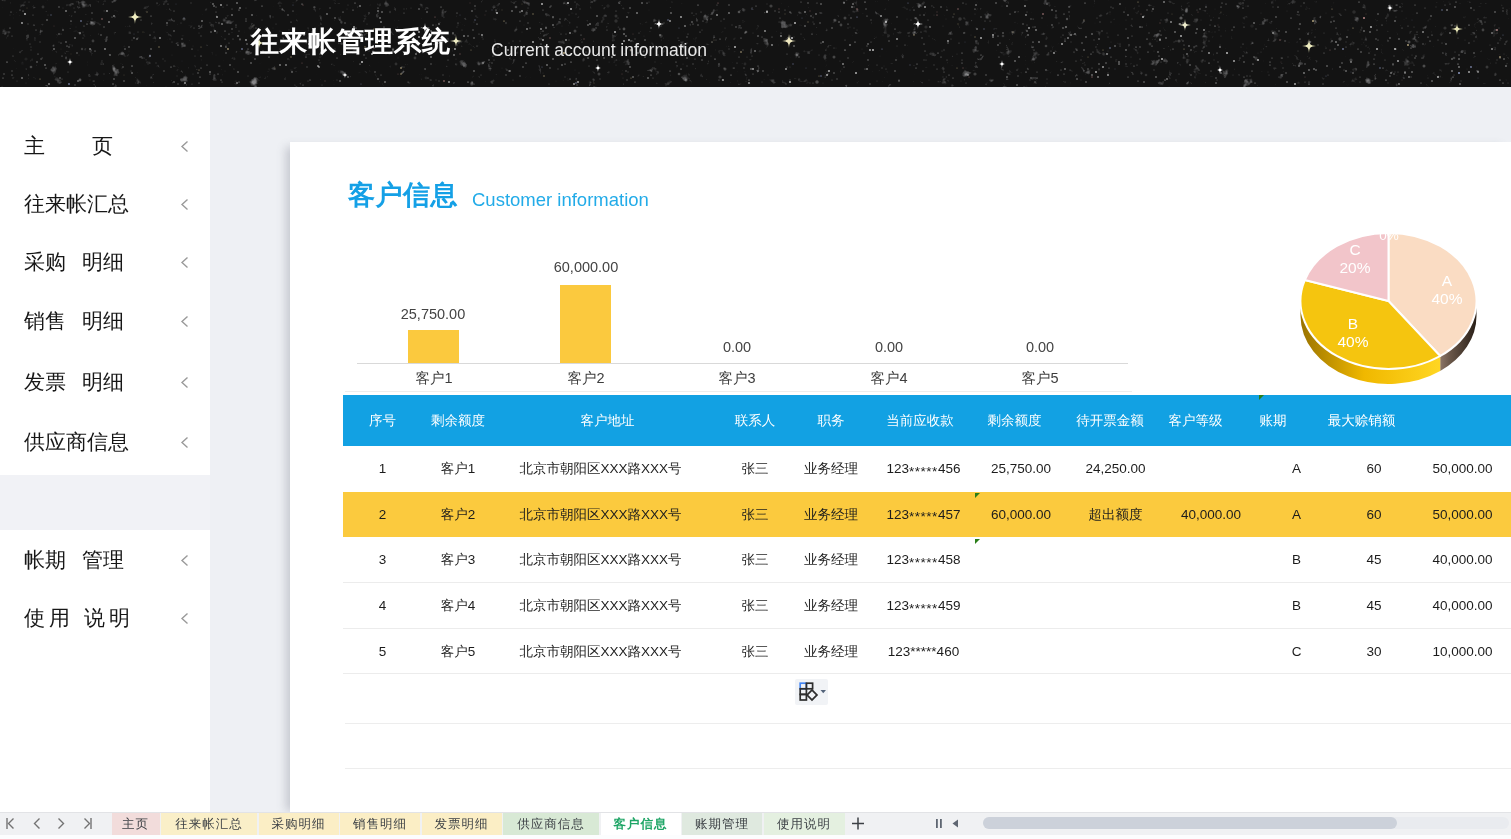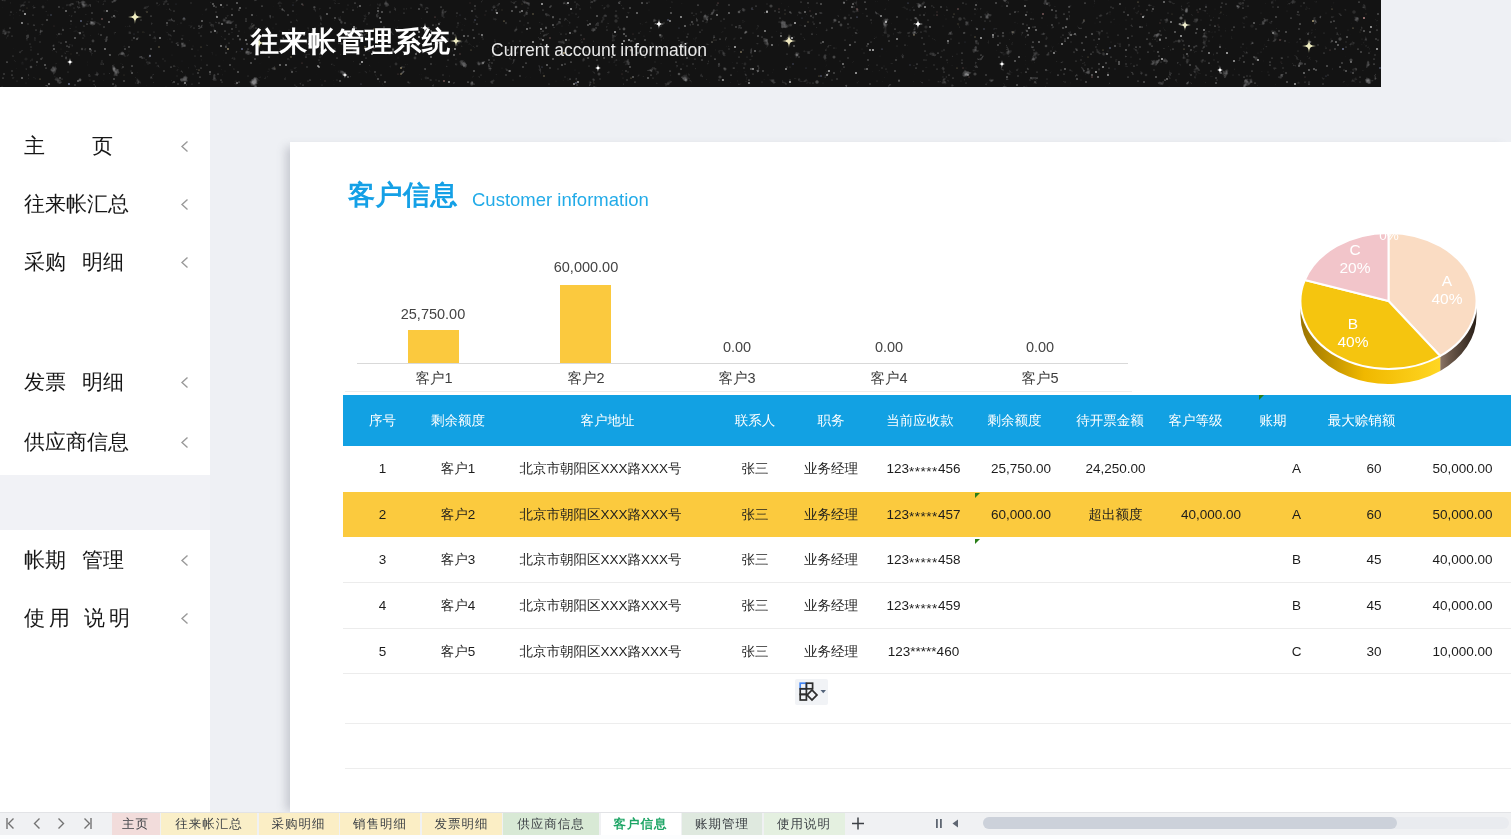--- a/index.html
+++ b/index.html
@@ -2,21 +2,21 @@
 <html lang="zh"><head>
 <meta charset="utf-8">
 <title>往来帐管理系统</title>
 <style>
   * { margin:0; padding:0; box-sizing:border-box; }
   html,body { width:1511px; height:839px; overflow:hidden; }
   body { position:relative; background:#eef0f4; font-family:"Liberation Sans",sans-serif; }
   .abs { position:absolute; }
 
   
-  #hdr { position:absolute; left:0; top:0; width:1381px; height:87px; background:#0f766e; overflow:hidden; }
+  #hdr { position:absolute; left:0; top:0; width:1511px; height:87px; background:#0f766e; overflow:hidden; }
   #hdr h1 { position:absolute; left:251px; top:25px; font-size:28px; line-height:34px; color:#fff; font-weight:bold; letter-spacing:0.5px; }
   #hdr .sub { position:absolute; left:491px; top:40px; font-size:17.5px; color:#e9e9e9; font-weight:400; }
 
   
   #side { position:absolute; left:0; top:87px; width:210px; height:725px; background:#fff; }
   .mi { position:absolute; left:0; width:210px; height:34px; line-height:34px; font-size:21px; font-weight:500; color:#171717; }
   .mi .t { position:absolute; left:24px; top:0; }
   .mi svg { position:absolute; right:20px; top:11px; }
   #mact { position:absolute; left:0; top:388px; width:210px; height:55px; background:#f1f2f6; }
 
@@ -1673,20 +1673,26 @@
       <svg width="11" height="13" viewBox="0 0 11 13">
         <path d="M8.5 1.5 L3 6.5 L8.5 11.5" fill="none" stroke="#9a9a9a" stroke-width="1.4"></path>
       </svg>
     </div>
   <div class="mi" style="top:158px">
       <span class="t">采购<span style="display:inline-block;width:16px"></span>明细</span>
       <svg width="11" height="13" viewBox="0 0 11 13">
         <path d="M8.5 1.5 L3 6.5 L8.5 11.5" fill="none" stroke="#9a9a9a" stroke-width="1.4"></path>
       </svg>
     </div>
+  <div class="mi" style="top:217px">
+      <span class="t">销售<span style="display:inline-block;width:16px"></span>明细</span>
+      <svg width="11" height="13" viewBox="0 0 11 13">
+        <path d="M8.5 1.5 L3 6.5 L8.5 11.5" fill="none" stroke="#9a9a9a" stroke-width="1.4"></path>
+      </svg>
+    </div>
   <div class="mi" style="top:278px">
       <span class="t">发票<span style="display:inline-block;width:16px"></span>明细</span>
       <svg width="11" height="13" viewBox="0 0 11 13">
         <path d="M8.5 1.5 L3 6.5 L8.5 11.5" fill="none" stroke="#9a9a9a" stroke-width="1.4"></path>
       </svg>
     </div>
   <div class="mi" style="top:338px">
       <span class="t">供应商信息</span>
       <svg width="11" height="13" viewBox="0 0 11 13">
         <path d="M8.5 1.5 L3 6.5 L8.5 11.5" fill="none" stroke="#9a9a9a" stroke-width="1.4"></path>

